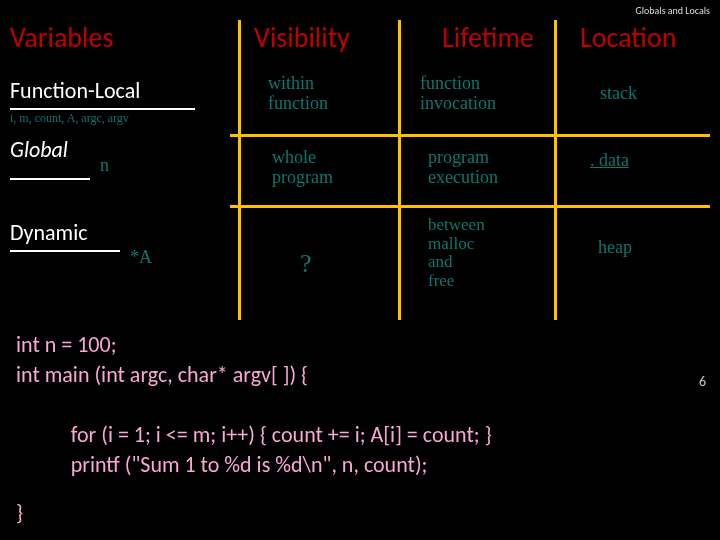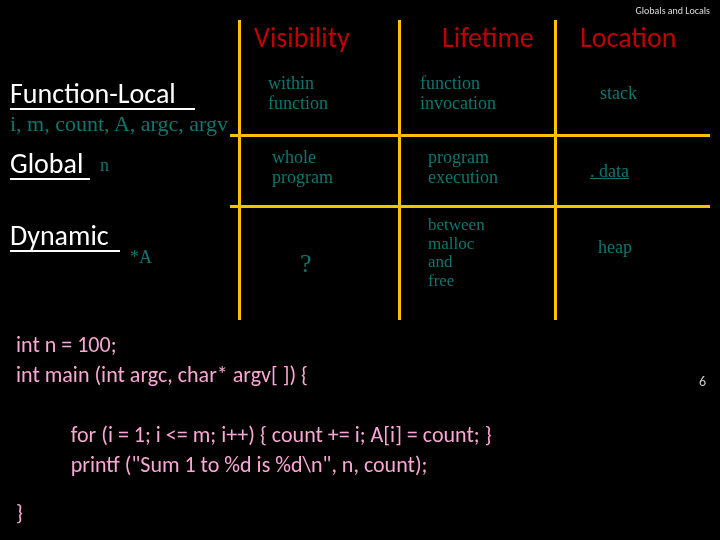--- a/index.html
+++ b/index.html
@@ -25,21 +25,21 @@
     position: absolute;
     top: 24px;
     color: #C00000;
     font-size: 28px;
     line-height: 1;
   }
   .row-header {
     position: absolute;
     left: 10px;
     color: #fff;
-    font-size: 28px;
+    font-size: 22px;
     line-height: 1;
   }
   .row-underline {
     position: absolute;
     left: 10px;
     height: 0;
     border-bottom: 2px solid #fff;
   }
   .grid-vline {
     position: absolute;
@@ -78,52 +78,53 @@
     font-size: 14px;
   }
 </style>
 </head>
 <body>
 
 <div class="slide">
 
   <div class="topic">Globals and Locals</div>
 
+  <div class="col-header" style="left:10px;">Variables</div>
   <div class="col-header" style="left:254px;">Visibility</div>
   <div class="col-header" style="left:442px;">Lifetime</div>
   <div class="col-header" style="left:580px;">Location</div>
 
   <div class="row-header" style="top:80px;">Function-Local</div>
   <div class="row-underline" style="top:108px; width:185px;"></div>
 
-  <div class="row-header" style="top:150px;">Global</div>
+  <div class="row-header" style="top:139px;font-style:italic;">Global</div>
   <div class="row-underline" style="top:178px; width:80px;"></div>
 
   <div class="row-header" style="top:222px;">Dynamic</div>
   <div class="row-underline" style="top:250px; width:110px;"></div>
 
   <div class="grid-vline" style="left:238px; height:300px;"></div>
   <div class="grid-vline" style="left:398px; height:300px;"></div>
   <div class="grid-vline" style="left:554px; height:300px;"></div>
   <div class="grid-hline" style="top:134px;"></div>
   <div class="grid-hline" style="top:205px;"></div>
 
-  <div class="hand" style="left:10px; top:112px; font-size:22px;">i, m, count, A, argc, argv</div>
+  <div class="hand" style="left:10px; top:112px; font-size:12px;">i, m, count, A, argc, argv</div>
   <div class="hand" style="left:268px; top:74px;">within
 function</div>
   <div class="hand" style="left:420px; top:74px;">function
 invocation</div>
   <div class="hand" style="left:600px; top:84px;">stack</div>
 
   <div class="hand" style="left:100px; top:156px;">n</div>
   <div class="hand" style="left:272px; top:148px;">whole
 program</div>
   <div class="hand" style="left:428px; top:148px;">program
 execution</div>
-  <div class="hand" style="left:590px; top:162px;text-decoration:underline;">. data</div>
+  <div class="hand" style="left:590px; top:151px;text-decoration:underline;">. data</div>
 
   <div class="hand" style="left:130px; top:248px;">*A</div>
   <div class="hand" style="left:300px; top:250px; font-size:26px;">?</div>
   <div class="hand" style="left:428px; top:216px; font-size:17px;">between
 malloc
 and
 free</div>
   <div class="hand" style="left:598px; top:238px;">heap</div>
 
   <div class="code" style="top:330px;">int n = 100;</div>

